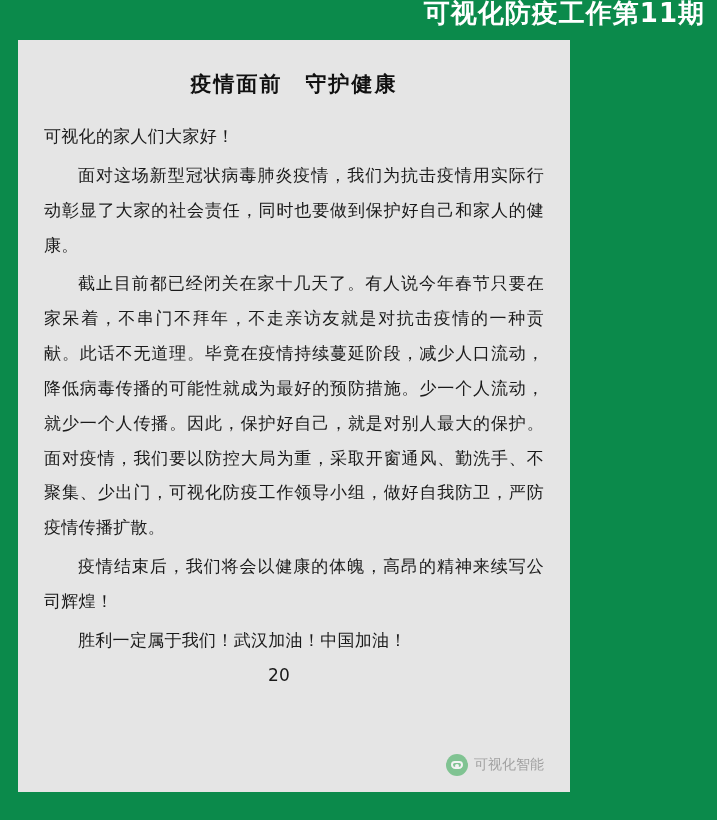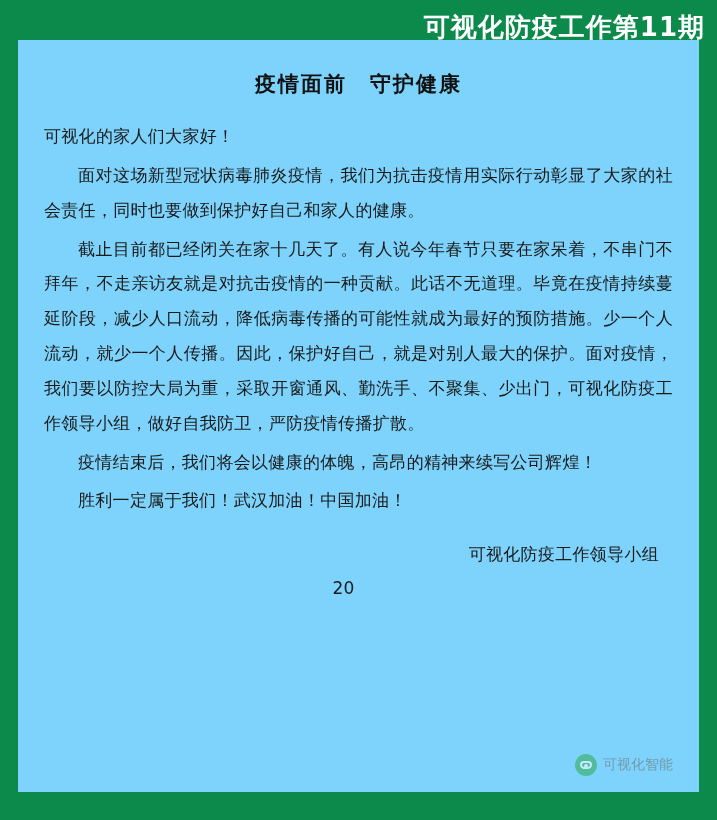--- a/index.html
+++ b/index.html
@@ -22,42 +22,42 @@
     box-sizing: border-box;
   }
   
   .banner {
     position: absolute;
     top: 0;
     left: 0;
     width: 717px;
     height: 40px;
     display: flex;
-    align-items: flex-end;
+    align-items: flex-start;
     justify-content: flex-end;
     padding-right: 12px;
     box-sizing: border-box;
   }
   .banner-title {
     color: #ffffff;
     font-size: 26px;
     font-weight: bold;
     letter-spacing: 1px;
     line-height: 1;
     white-space: nowrap;
     font-family: "DejaVu Sans", "Liberation Sans", sans-serif;
   }
   
   .sheet {
     position: absolute;
     top: 40px;
     left: 18px;
-    width: 681px;
+    width: 552px;
     height: 752px;
-    background: #7dd3fc;
+    background: #e5e5e5;
     box-sizing: border-box;
     padding: 22px 26px 10px 26px;
     overflow: hidden;
   }
   .doc-title {
     text-align: center;
     font-size: 21px;
     font-weight: bold;
     color: #111111;
     letter-spacing: 2px;
@@ -166,21 +166,20 @@
 
     <p class="para indent">面对这场新型冠状病毒肺炎疫情，我们为抗击疫情用实际行动彰显了大家的社会责任，同时也要做到保护好自己和家人的健康。</p>
 
     <p class="para indent">截止目前都已经闭关在家十几天了。有人说今年春节只要在家呆着，不串门不拜年，不走亲访友就是对抗击疫情的一种贡献。此话不无道理。毕竟在疫情持续蔓延阶段，减少人口流动，降低病毒传播的可能性就成为最好的预防措施。少一个人流动，就少一个人传播。因此，保护好自己，就是对别人最大的保护。面对疫情，我们要以防控大局为重，采取开窗通风、勤洗手、不聚集、少出门，可视化防疫工作领导小组，做好自我防卫，严防疫情传播扩散。</p>
 
 
     <p class="para indent">疫情结束后，我们将会以健康的体魄，高昂的精神来续写公司辉煌！</p>
 
     <p class="para indent">胜利一定属于我们！武汉加油！中国加油！</p>
 
-    <p class="sign">可视化防疫工作领导小组</p>
 
     <p class="date">20</p>
 
     <div class="watermark">
       <span class="wm-logo"></span>
       <span class="wm-text">可视化智能</span>
     </div>
 
   </div>
 

